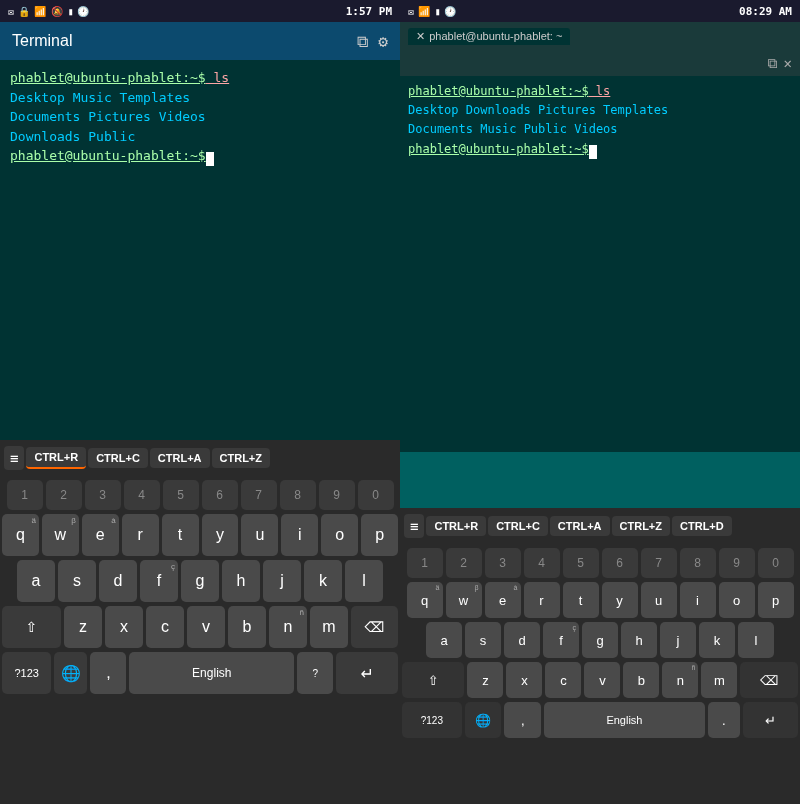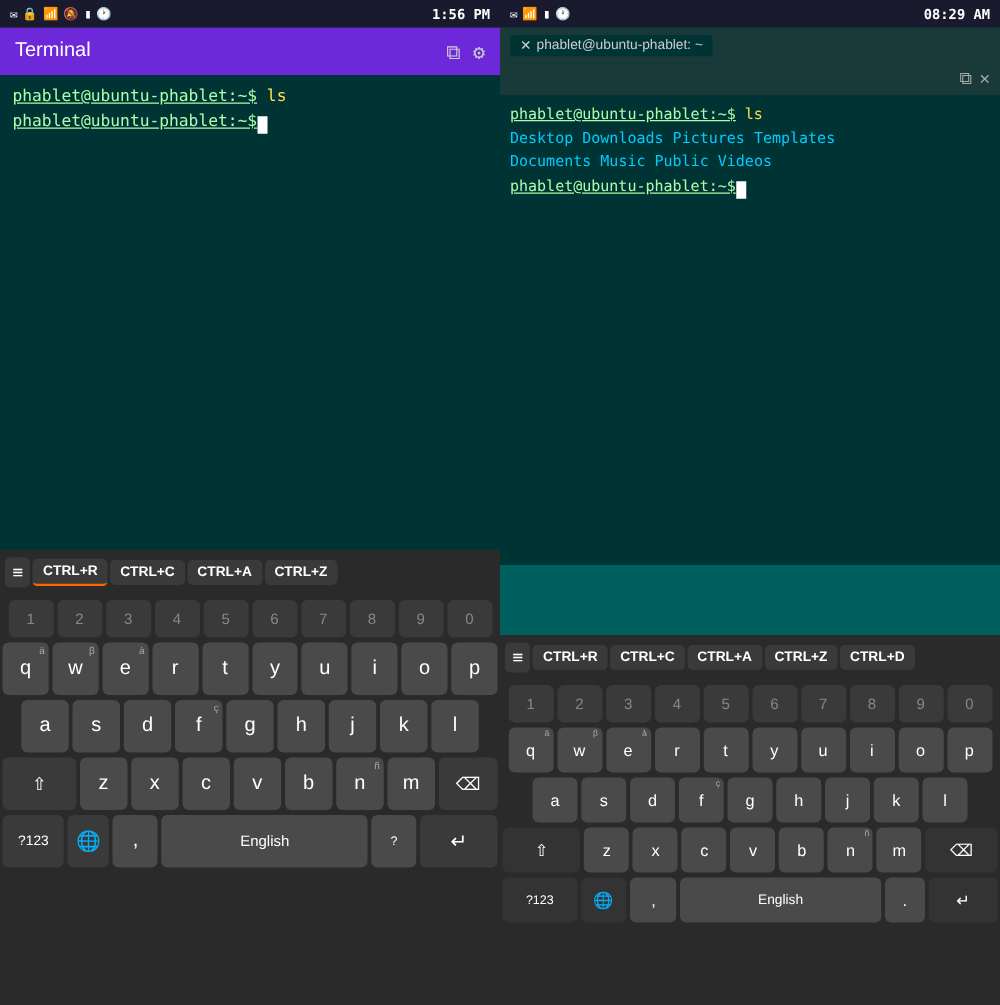--- a/index.html
+++ b/index.html
@@ -55,21 +55,21 @@
       position: absolute;
       top: 22px;
       left: 0;
       width: 400px;
       height: 430px;
       background: #003333;
       display: flex;
       flex-direction: column;
     }
     .terminal-titlebar {
-      background: #6d28d9;
+      background: #0c4a6e;
       height: 38px;
       display: flex;
       align-items: center;
       justify-content: space-between;
       padding: 0 12px;
     }
     .terminal-title {
       color: white;
       font-size: 16px;
       font-family: sans-serif;
@@ -83,21 +83,21 @@
       font-size: 16px;
       cursor: pointer;
     }
     .terminal-content {
       flex: 1;
       padding: 8px 10px;
       font-size: 13px;
       line-height: 1.5;
     }
     .term-prompt { color: #aaffaa; text-decoration: underline; }
-    .term-cmd { color: #fde047; }
+    .term-cmd { color: #fca5a5; text-decoration: underline; }
     .term-dir { color: #00ccff; }
     .term-cursor {
       display: inline-block;
       width: 8px;
       height: 14px;
       background: white;
       vertical-align: bottom;
     }
 
     
@@ -340,21 +340,21 @@
 
 <div class="status-bar-left">
   <div class="status-icons">
     <span>✉</span>
     <span>🔒</span>
     <span>📶</span>
     <span>🔕</span>
     <span>▮</span>
     <span>🕐</span>
   </div>
-  <div class="status-time">1:56 PM</div>
+  <div class="status-time">1:57 PM</div>
 </div>
 
 <div class="status-bar-right">
   <div class="status-icons">
     <span>✉</span>
     <span>📶</span>
     <span>▮</span>
     <span>🕐</span>
   </div>
   <div class="status-time">08:29 AM</div>
@@ -364,20 +364,25 @@
   <div class="terminal-titlebar">
     <span class="terminal-title">Terminal</span>
     <div class="terminal-controls">
       <span class="terminal-btn">⧉</span>
       <span class="terminal-btn">⚙</span>
     </div>
   </div>
   <div class="terminal-content">
     <div>
       <span class="term-prompt">phablet@ubuntu-phablet:~$</span><span class="term-cmd"> ls</span>
+    </div>
+    <div>
+      <span class="term-dir">Desktop</span><span style="color:white">    </span><span class="term-dir">Music</span><span style="color:white">      </span><span class="term-dir">Templates</span><br>
+      <span class="term-dir">Documents</span><span style="color:white">  </span><span class="term-dir">Pictures</span><span style="color:white">   </span><span class="term-dir">Videos</span><br>
+      <span class="term-dir">Downloads</span><span style="color:white">  </span><span class="term-dir">Public</span>
     </div>
     <div>
       <span class="term-prompt">phablet@ubuntu-phablet:~$</span><span class="term-cursor"></span>
     </div>
   </div>
 </div>
 
 <div class="terminal-right" style="z-index:5;">
   <div class="terminal-right-tabbar">
     <div class="terminal-right-tab">

